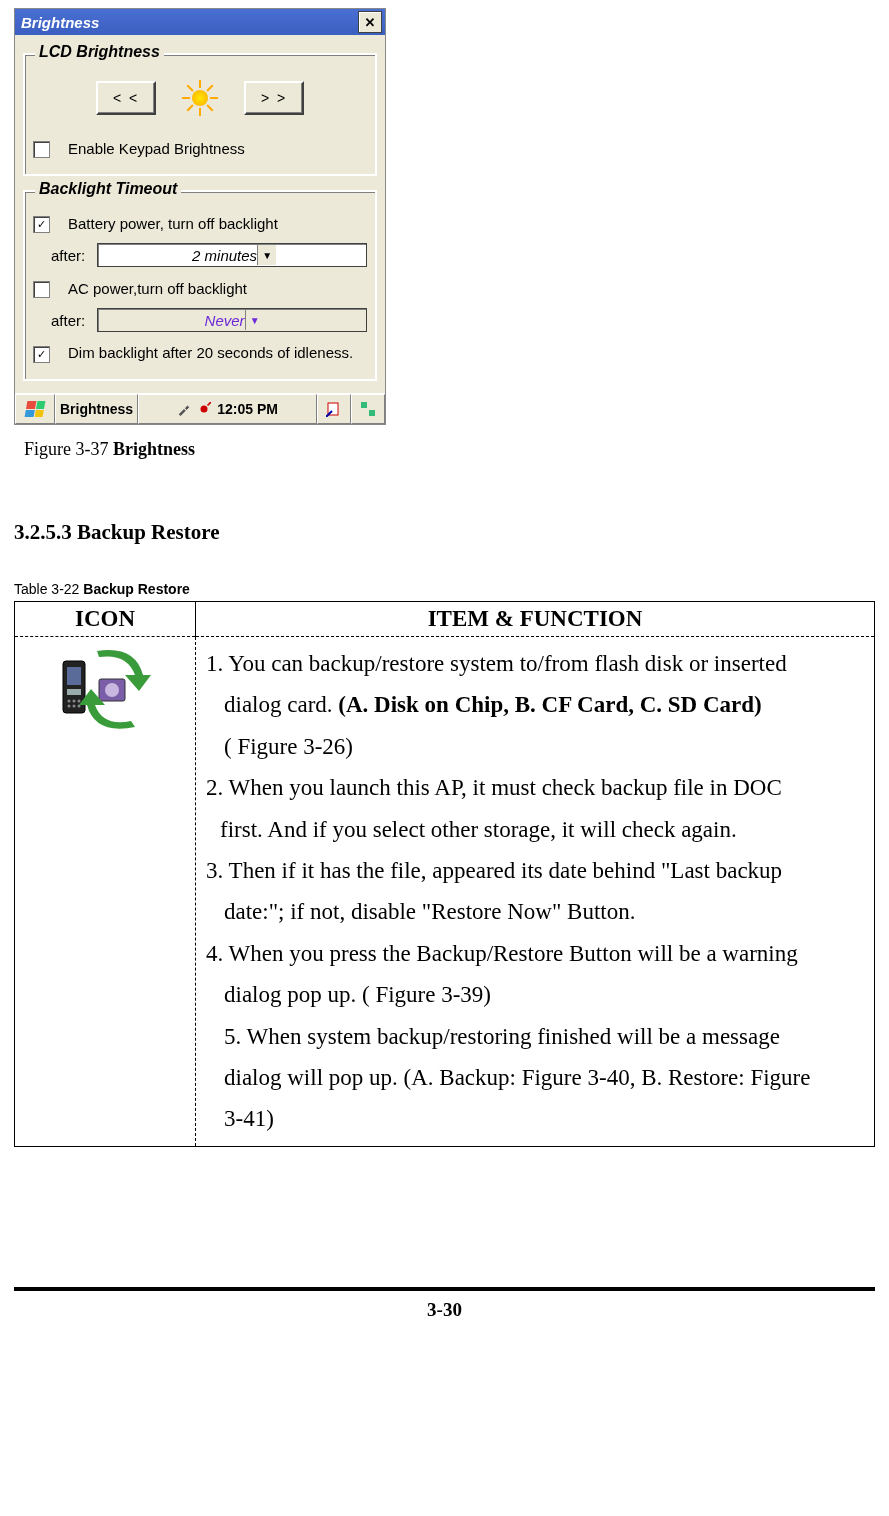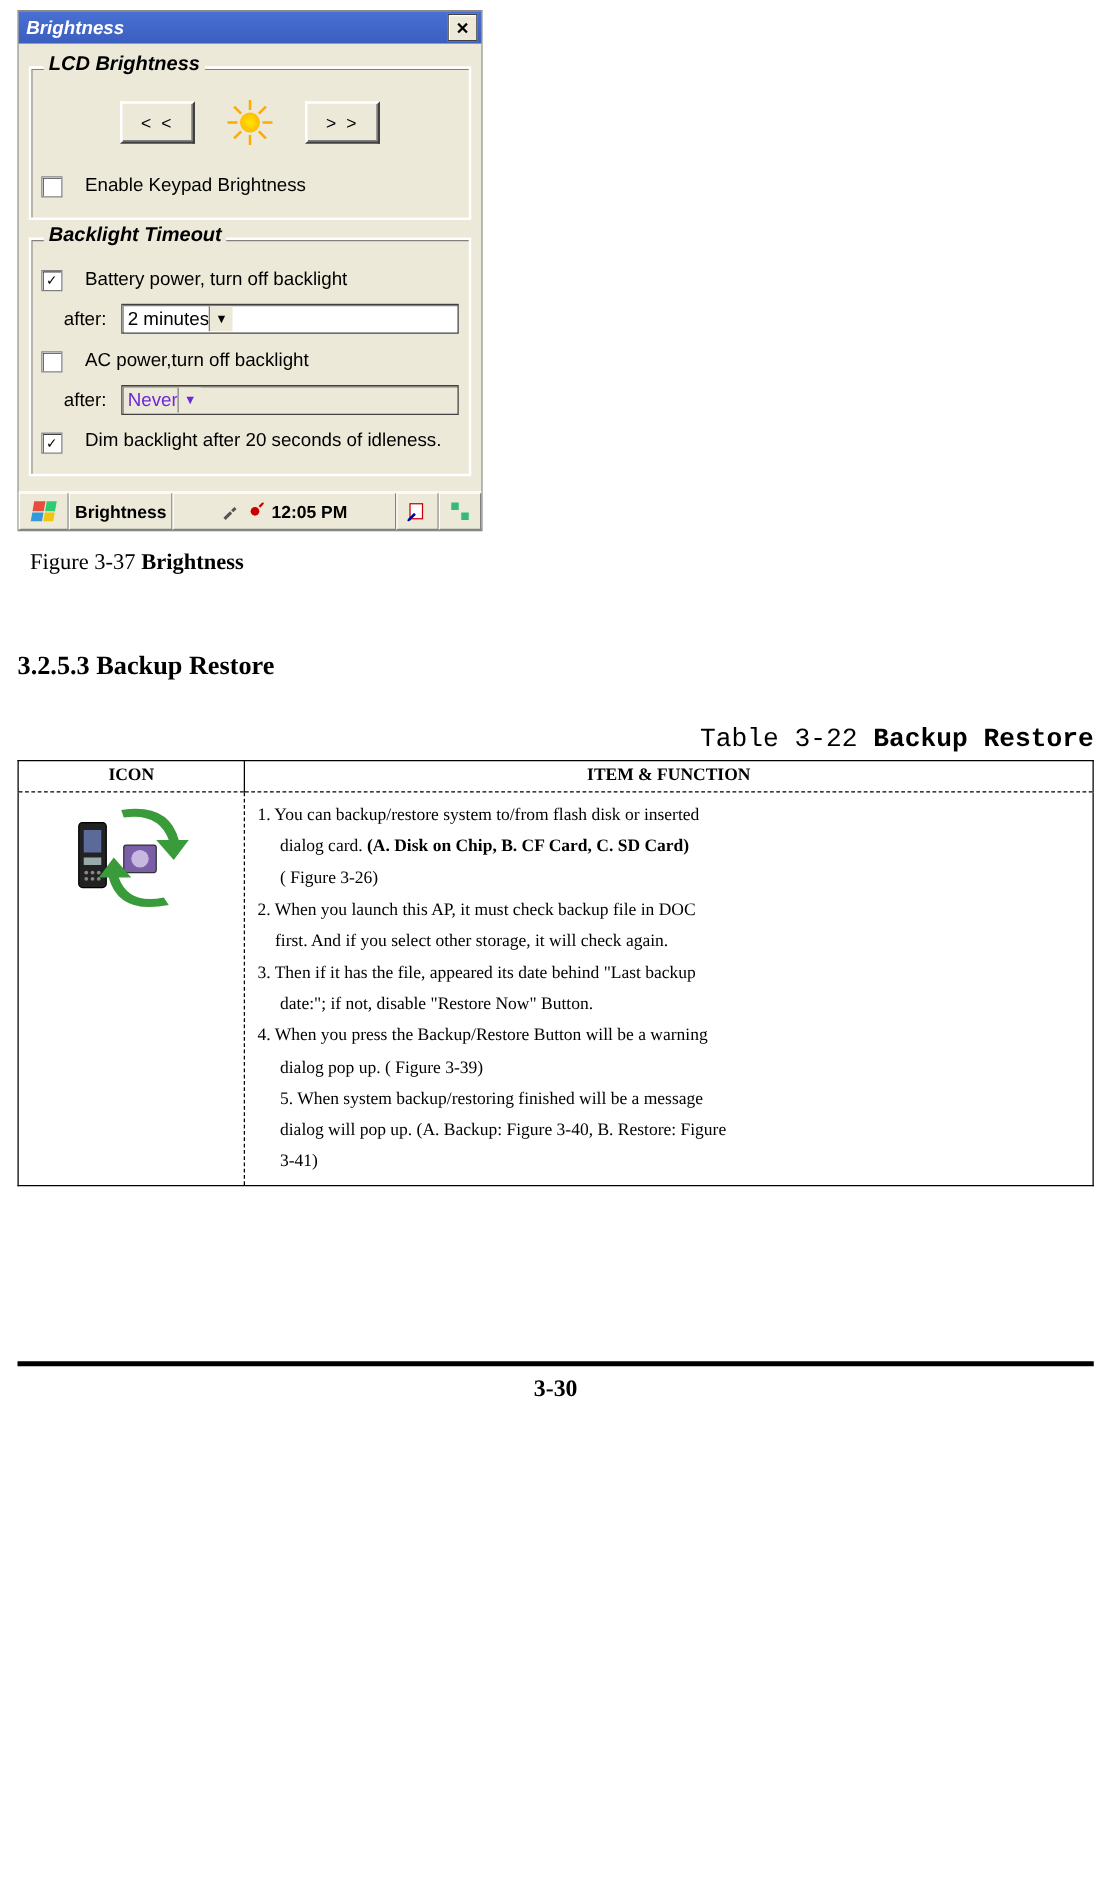--- a/index.html
+++ b/index.html
@@ -152,24 +152,25 @@
     font-size: 15px;
   }
   .dropdown {
     flex: 1;
     height: 22px;
     background: #fff;
     border: 1px solid #404040;
     box-shadow: inset 1px 1px 0 #808080;
     display: flex;
     align-items: center;
-    justify-content: flex-start;
+    justify-content: center;
     padding-left: 4px;
     font-family: Tahoma, Arial, sans-serif;
     font-size: 15px;
+    font-style: italic;
   }
   .dropdown.disabled {
     background: #ece9d8;
     color: #6d28d9;
   }
   .dd-arrow {
     width: 18px;
     height: 20px;
     background: #ece9d8;
     border-left: 1px solid #808080;
@@ -238,33 +239,32 @@
   .figure-caption .bold {
     font-weight: bold;
   }
   .section-heading {
     font-family: "Times New Roman", serif;
     font-size: 21px;
     font-weight: bold;
     margin: 60px 0 36px 0;
   }
   .table-caption {
-    font-family: Liberation Mono, monospace;
-    font-size: 21px;
+    font-family: Liberation Sans, sans-serif;
+    font-size: 14px;
     margin: 0 0 4px 0;
-    text-align: right;
   }
   .table-caption .bold {
     font-weight: bold;
   }
   table.doc-table {
     border-collapse: collapse;
     width: 100%;
     font-family: "Times New Roman", serif;
-    font-size: 14px;
+    font-size: 23px;
   }
   table.doc-table th {
     border: 1px solid #000;
     border-bottom: 1px dashed #000;
     padding: 4px 8px;
     font-weight: bold;
     text-align: center;
   }
   table.doc-table td {
     border: 1px solid #000;

